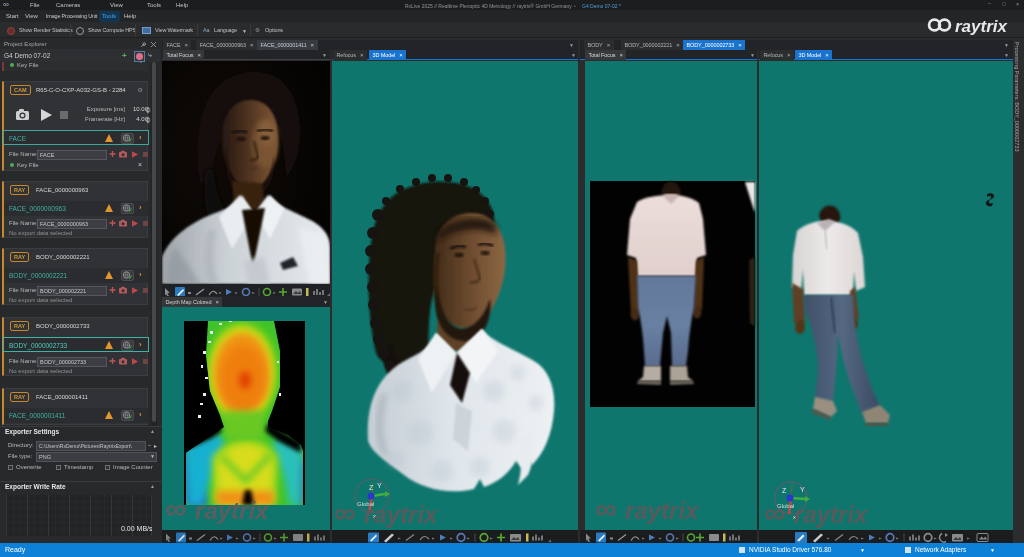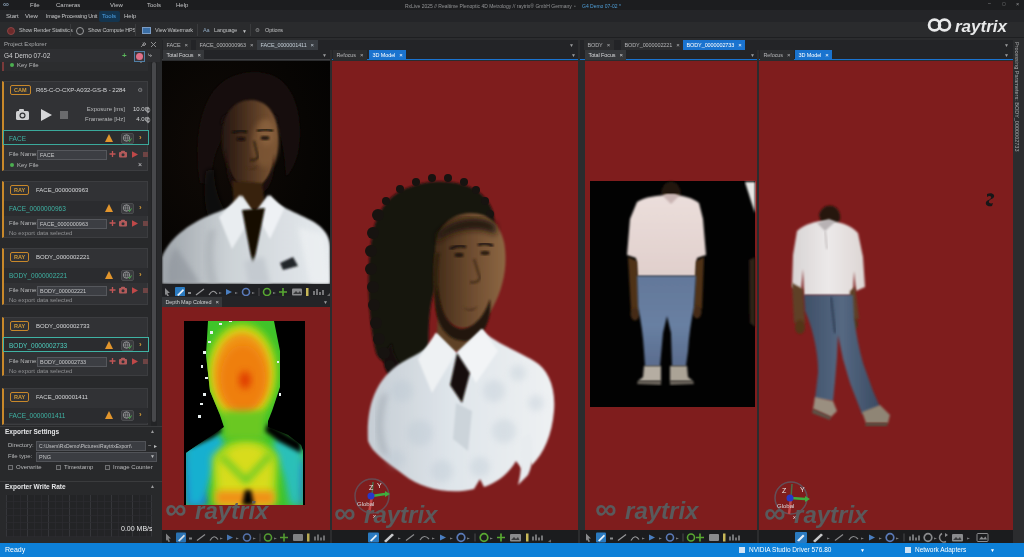--- a/index.html
+++ b/index.html
@@ -28,21 +28,21 @@
 .fnbox { position:absolute; left:33px; width:70px; height:10px; background:#3c3e43; border:1px solid #55575c; font-size:5.5px; color:#c9cacc; line-height:9px; padding-left:2px; white-space:nowrap; overflow:hidden; }
 .noexp { position:absolute; left:5px; font-size:6px; color:#909193; }
 
 .tabrow1 { position:absolute; top:40px; height:10px; background:#232427; }
 .tabrow2 { position:absolute; top:50px; height:10px; background:#232427; }
 .tab { position:absolute; top:40px; height:10px; background:#2c2d2f; color:#b4b5b7; font-size:5.5px; line-height:10px; padding:0 3.5px; letter-spacing:-0.1px; white-space:nowrap; }
 .tabsel-gray { background:#383c41; color:#c3cdd6; }
 .tabsel-blue { background:#1a73cf; color:#fff; }
 .tabx { font-size:6px; margin-left:4px; }
 
-.panegray { position:absolute; background:#7f1d1d; }
+.panegray { position:absolute; background:#0f766e; }
 
 .btb { position:absolute; top:530px; height:13px; background:#1b1c1e; }
 .statusbar { left:0; top:543px; width:1024px; height:14px; background:#0d80d8; color:#fff; }
 </style>
 </head>
 <body>
 <div id="app">
 
   <div class="abs" id="titlebar"></div>
   <div class="menuitem" style="left:3px; top:0px; color:#9fb8d0; font-size:8px;">∞</div>

